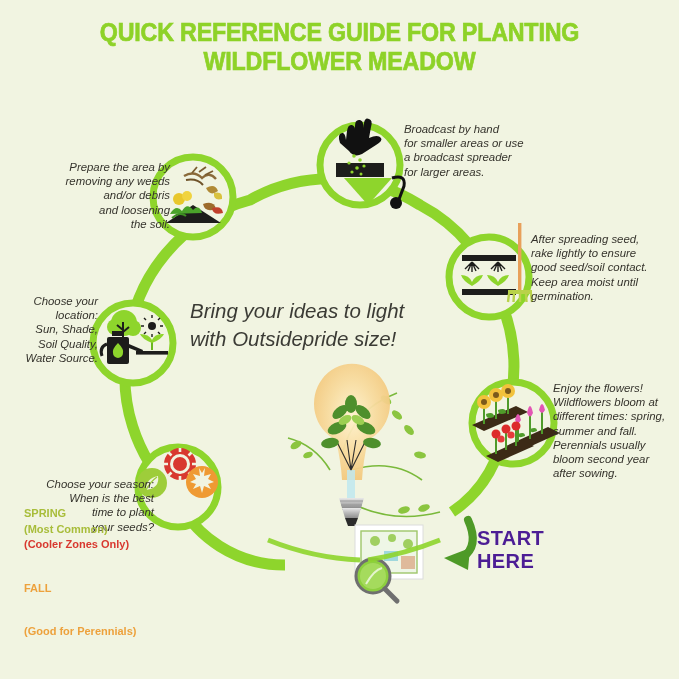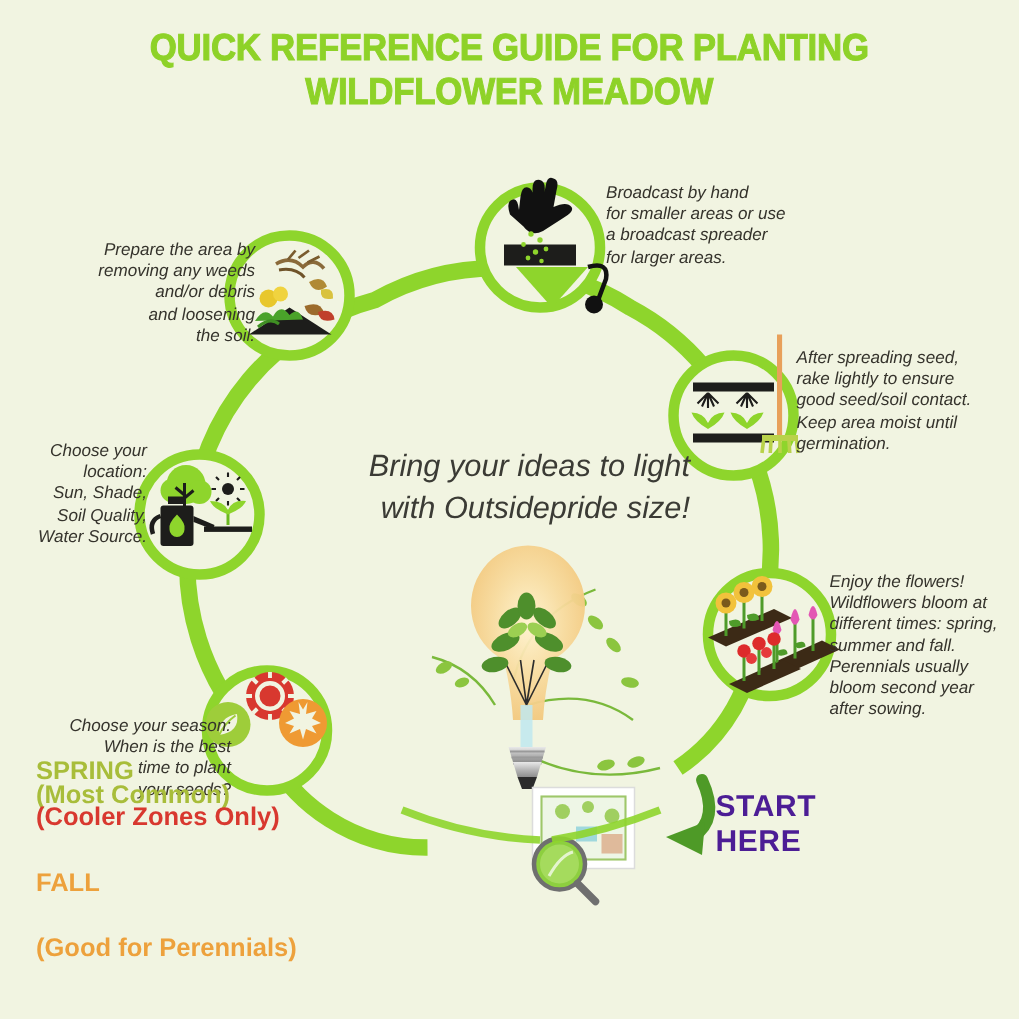--- a/index.html
+++ b/index.html
@@ -25,21 +25,21 @@
     font-family:"Liberation Sans Narrow","Liberation Sans",sans-serif;
     transform:scaleX(0.93);
     transform-origin:center top;
     -webkit-text-stroke:0.7px #8ed228;
   }
 
   
   .slogan{
     position:absolute;
     left:190px;top:297px;width:270px;
-    text-align:right;
+    text-align:left;
     font-style:italic;
     font-size:20.5px;
     line-height:28px;
     color:#3b3b35;
     font-weight:500;
   }
 
   
   .cap{
     position:absolute;
@@ -49,21 +49,21 @@
     color:#35332c;
     white-space:pre-line;
   }
   .cap.r{text-align:right;}
   .cap.l{text-align:left;}
   .cap.c{text-align:center;}
 
   
   .season-list{
     position:absolute;left:24px;top:506px;width:175px;
-    font-size:17px;line-height:15.6px;font-weight:bold;
+    font-size:11px;line-height:15.6px;font-weight:bold;
     text-align:left;
   }
   .season-list div{white-space:nowrap;}
   .s-spring{color:#a8bd3a;}
   .s-summer{color:#d8382f;}
   .s-fall{color:#eda13c;margin-top:28px;}
 
   
   .start-here{
     position:absolute;left:477px;top:527px;

